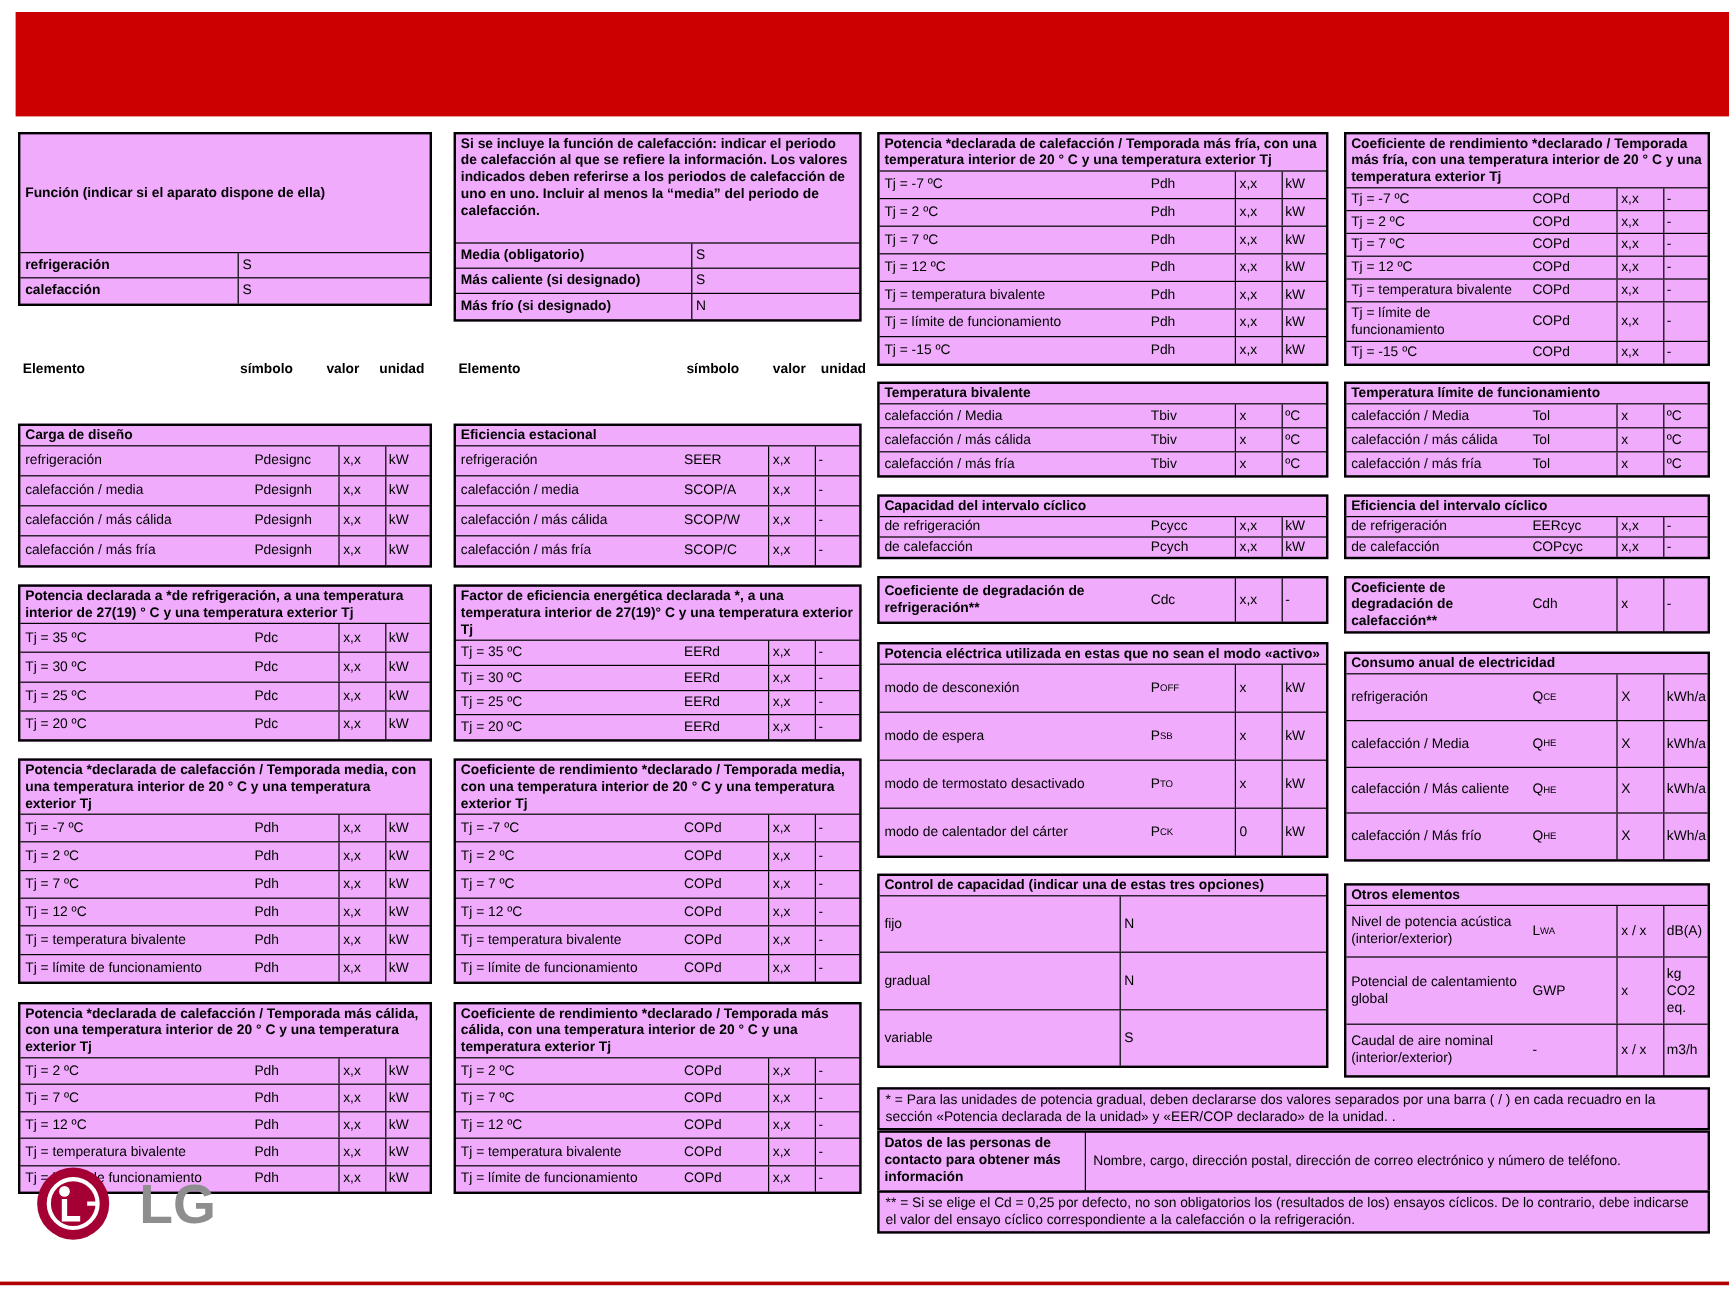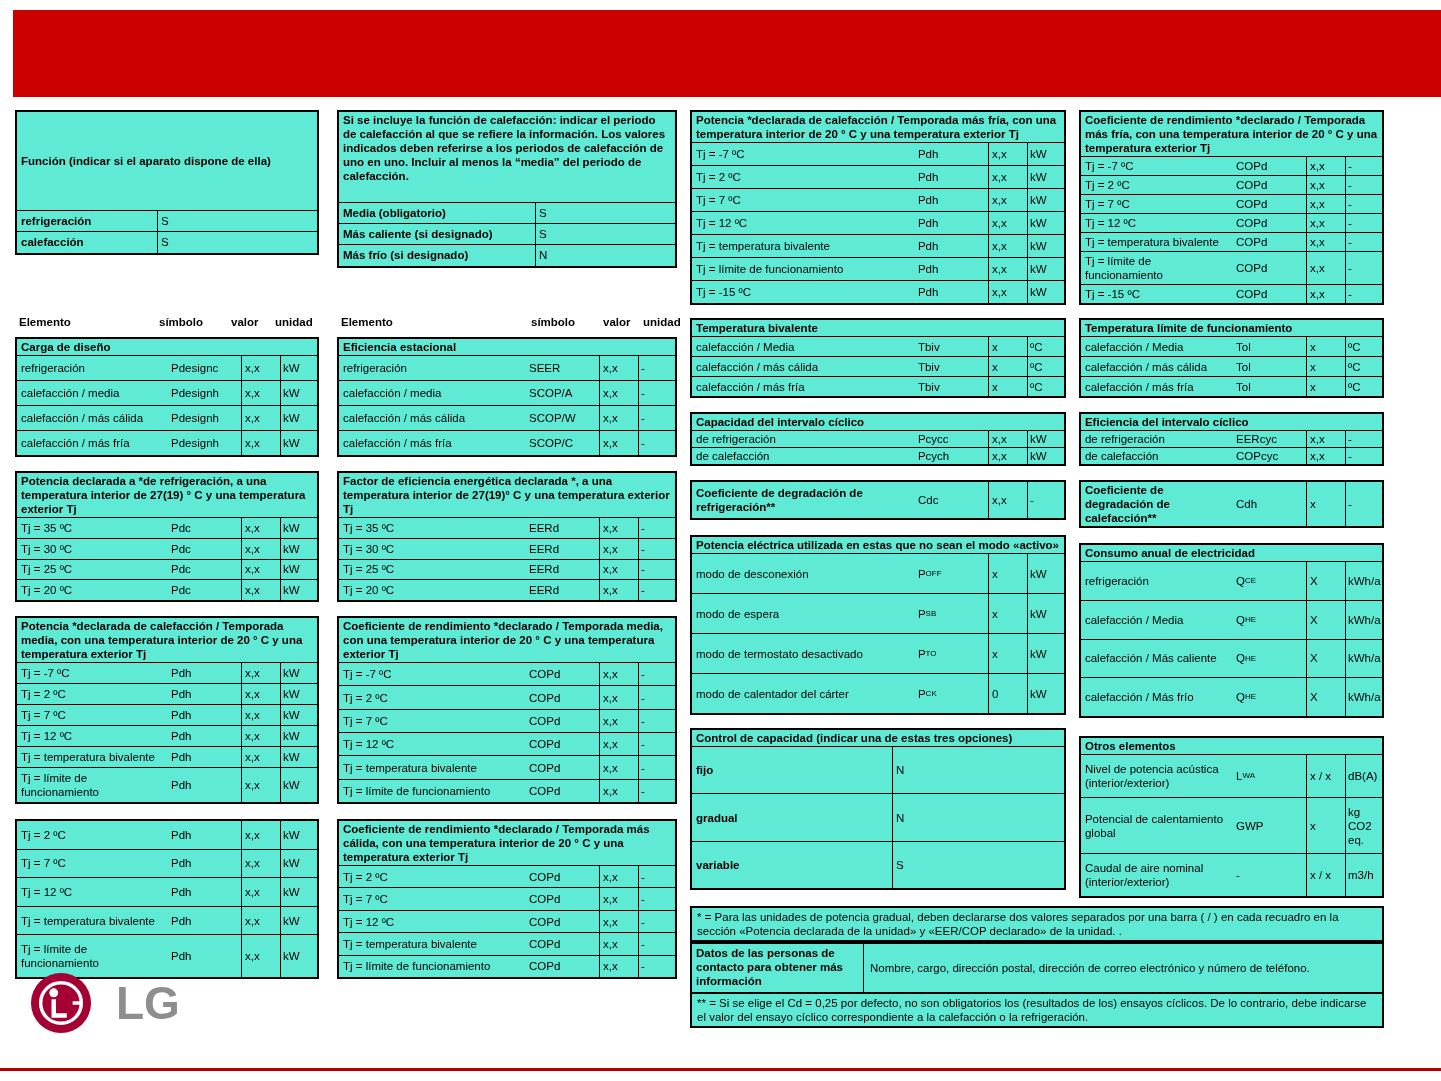--- a/index.html
+++ b/index.html
@@ -7,57 +7,57 @@
   body{
     width:1441px;height:1081px;position:relative;overflow:hidden;background:#fff;
     font-family:"Liberation Sans","DejaVu Sans",sans-serif;
     font-size:11.5px;line-height:1.22;color:#000;
   }
   .top-banner{position:absolute;left:13px;right:0;top:10px;height:87px;background:#cc0000}
   .bottom-rule{position:absolute;left:0;right:0;top:1068px;height:3px;background:#b00000}
 
   .content{position:absolute;left:15px;top:110px;display:flex;align-items:flex-start}
   .col{display:flex;flex-direction:column}
-  .col1{width:304px}
+  .col1{width:345px}
   .col2{width:340px;margin-left:18px}
   .right-wrap{width:694px;margin-left:13px}
   .right-cols{display:flex}
   .col3{width:419px}
   .col4{width:340px;margin-left:13px}
 
-  .tbl{border:2px solid #000;margin-bottom:14px;display:flex;flex-direction:column;background:#5eead4}
+  .tbl{border:2px solid #000;margin-bottom:14px;display:flex;flex-direction:column;background:#f0abfc}
   .tbl-title{font-weight:bold;padding:1px 4px;border-bottom:1px solid #000;flex:0 0 auto}
   .row{display:flex;align-items:stretch;border-bottom:1px solid #000}
   .row:last-child{border-bottom:0}
   .srow{flex:1 1 auto}
   .lab{flex:1;padding:1px 4px;display:flex;align-items:center}
   .bold{font-weight:bold}
   .sy{width:72px;flex:none;padding:1px 2px;display:flex;align-items:center}
   .va{width:40px;flex:none;border-left:1px solid #000;border-right:1px solid #000;
       padding:1px 3px;display:flex;align-items:center}
   .un{width:36px;flex:none;padding:1px 2px;display:flex;align-items:center}
   sub{font-size:8px}
 
   
   .frow .lab{font-weight:bold}
   .frow .va{width:160px;border-right:none}
   .t-periodo .frow .va{width:140px}
   .t-control .frow .va{width:172px}
-  .t-control .frow .lab{font-weight:bold}
+  .t-control .frow .lab{font-weight:normal}
 
   .t-funcion{min-height:145px}
   .t-funcion .tbl-title{flex:1;display:flex;align-items:center}
   .t-periodo{min-height:158px}
   .t-periodo .tbl-title{flex:1}
   .t-funcion .frow,.t-periodo .frow{flex:0 0 auto;min-height:21px}
   .t-control{min-height:162px;margin-bottom:0}
   .t-control .frow{flex:1}
 
   
-  .colhead{display:flex;align-items:flex-end;min-height:28px;margin-bottom:8px;font-weight:bold}
+  .colhead{display:flex;align-items:flex-start;min-height:28px;margin-bottom:24px;font-weight:bold}
   .col1 .colhead{margin-top:32px}
   .col2 .colhead{margin-top:19px}
   .ch-lab{flex:1;padding:0 4px}
   .ch-sy{width:72px;flex:none;padding:0 2px}
   .ch-va{width:40px;flex:none;padding:0 2px}
   .ch-un{width:36px;flex:none;padding:0 2px}
   .col1 .ch-va{width:44px}
   .col1 .ch-un{width:46px}
 
   
@@ -197,20 +197,21 @@
             <span class="un">kW</span>
           </div>
           <div class="row srow">
             <span class="lab">Tj = límite de funcionamiento</span>
             <span class="sy">Pdh</span>
             <span class="va">x,x</span>
             <span class="un">kW</span>
           </div>
         </div>
         <div class="tbl t-pdh-calida">
+          <div class="tbl-title">Potencia *declarada de calefacción / Temporada más cálida, con una temperatura interior de 20 ° C y una temperatura exterior Tj</div>
           <div class="row srow">
             <span class="lab">Tj = 2 ºC</span>
             <span class="sy">Pdh</span>
             <span class="va">x,x</span>
             <span class="un">kW</span>
           </div>
           <div class="row srow">
             <span class="lab">Tj = 7 ºC</span>
             <span class="sy">Pdh</span>
             <span class="va">x,x</span>

